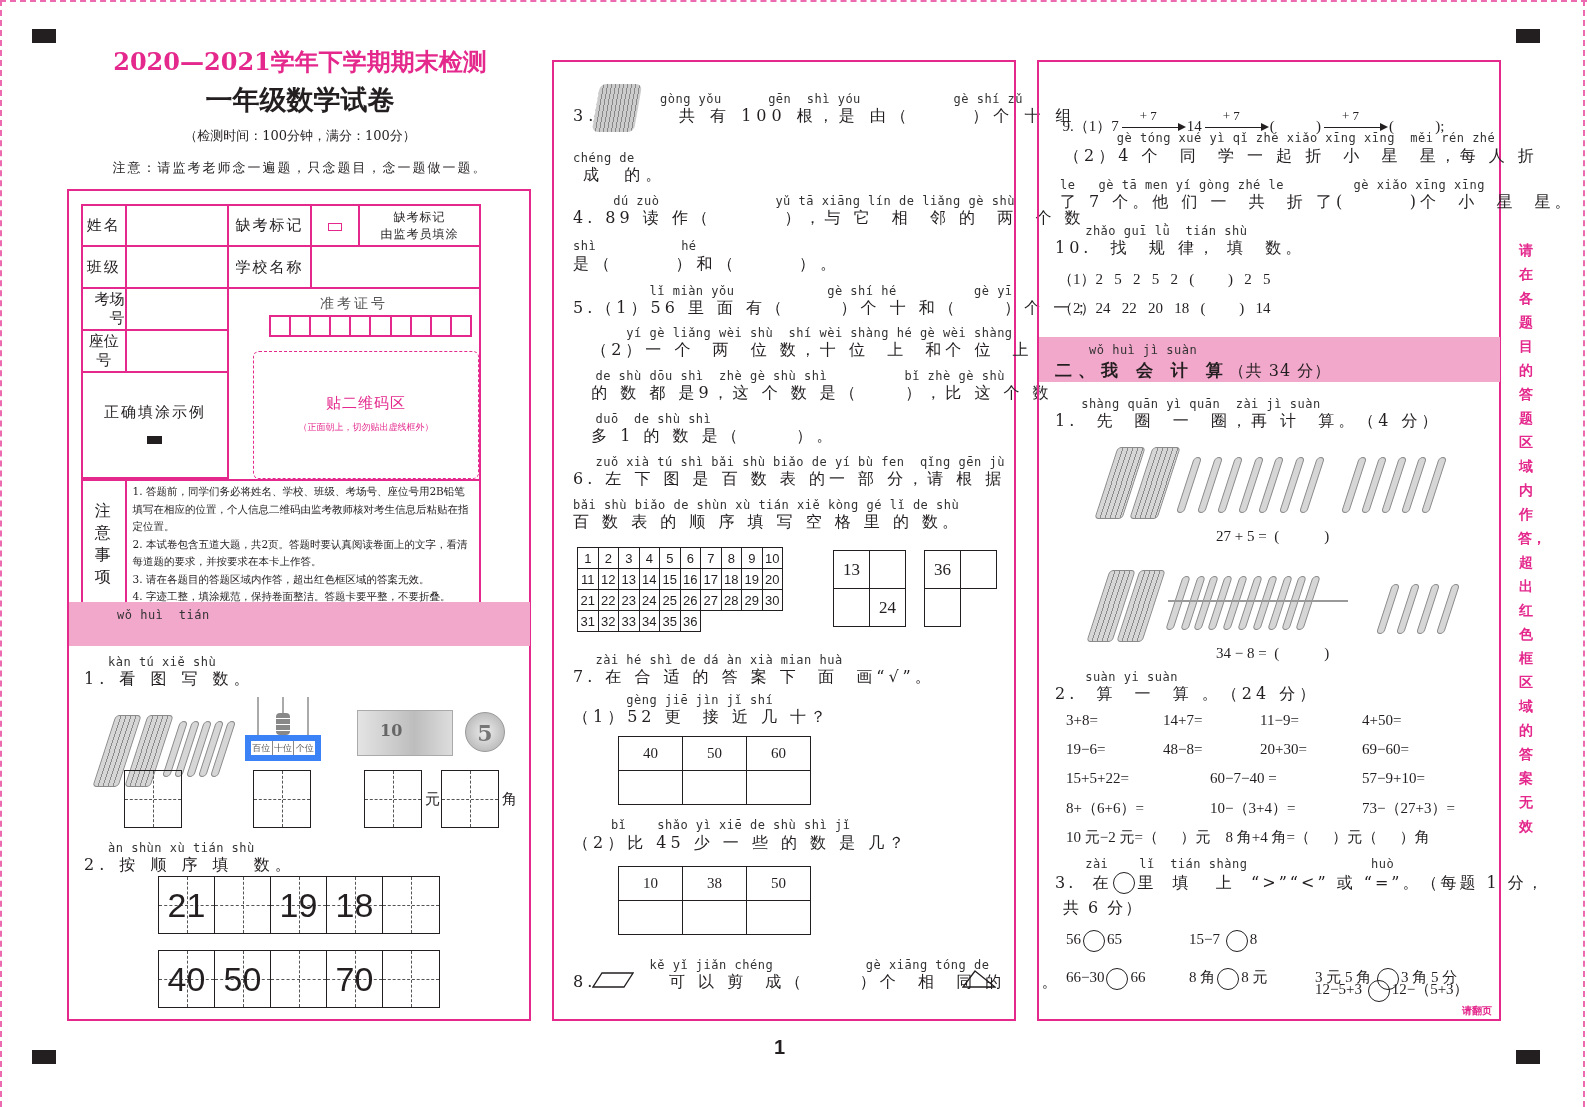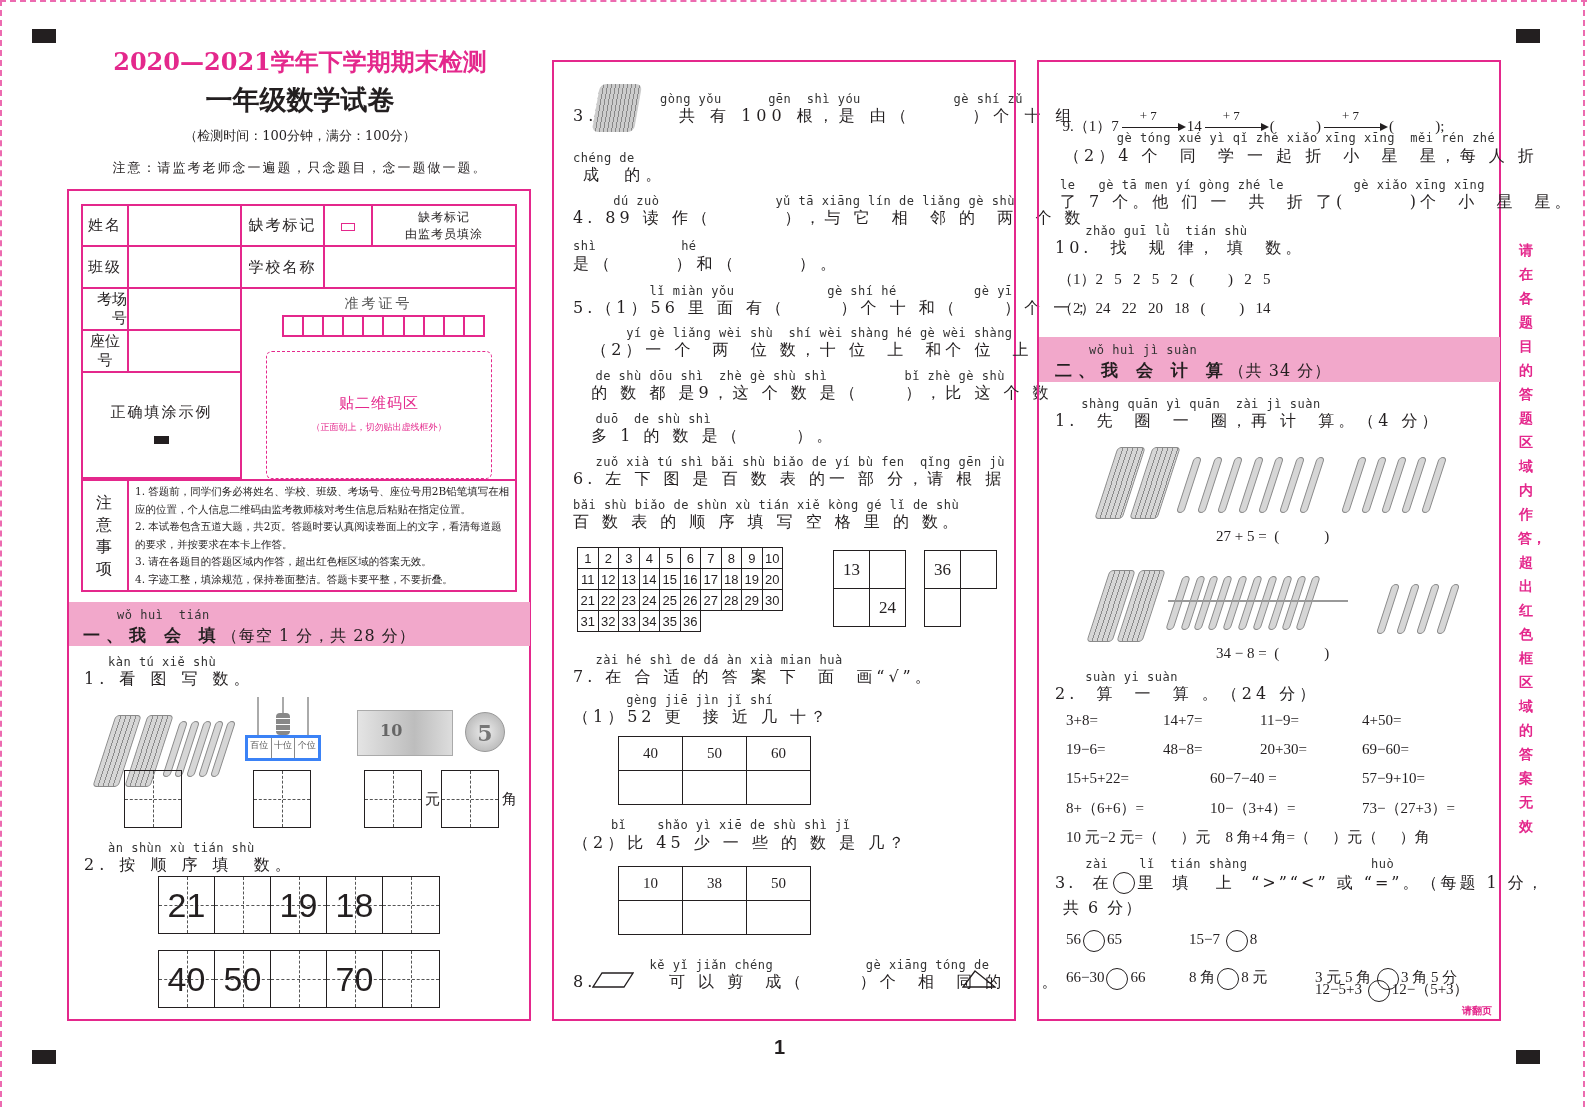--- a/index.html
+++ b/index.html
@@ -53,21 +53,21 @@
 <div class="abs marker" style="left:32px;top:1050px"></div>
 <div class="abs marker" style="left:1516px;top:1050px"></div>
 
 <div class="abs" style="left:60px;top:46px;width:480px;text-align:center;font-size:24px;font-weight:bold;color:#e4288c">2020—2021学年下学期期末检测</div>
 <div class="abs" style="left:60px;top:82px;width:480px;text-align:center;font-size:27px;font-weight:bold">一年级数学试卷</div>
 <div class="abs" style="left:60px;top:127px;width:480px;text-align:center;font-size:13px">（检测时间：100分钟，满分：100分）</div>
 <div class="abs" style="left:60px;top:159px;width:480px;text-align:center;font-size:13px;letter-spacing:2px">注意：请监考老师念一遍题，只念题目，念一题做一题。</div>
 
 <div class="abs panel" style="left:67px;top:189px;width:464px;height:832px"></div>
 
-<table class="info" style="left:81px;top:204px;width:436px">
+<table class="info" style="left:81px;top:204px;width:400px">
   <tbody>
       <tr style="height:41px">
     <td style="width:46px;text-align:center">姓名</td>
     <td style="width:113px"></td>
     <td style="width:83px;text-align:center">缺考标记</td>
     <td style="width:48px;text-align:center"><span style="display:inline-block;width:14px;height:8px;border:1.5px solid #e4288c"></span></td>
     <td style="text-align:center;font-size:12px;line-height:17px;letter-spacing:1px">
           <div>缺考标记</div>
           <div>由监考员填涂</div>
         </td>
@@ -126,41 +126,40 @@
       <div>2.  本试卷包含五道大题，共2页。答题时要认真阅读卷面上的文字，看清每道题的要求，并按要求在本卡上作答。</div>
       <div>3.  请在各题目的答题区域内作答，超出红色框区域的答案无效。</div>
       <div>4.  字迹工整，填涂规范，保持卷面整洁。答题卡要平整，不要折叠。</div>
     </td>
   </tr>
 </tbody>
   </table>
 
 <div class="sec-bar" style="left:69px;top:602px;width:461px;height:44px">
   <div class="pinyin" style="left:48px">wǒ huì  tián</div>
-  <div class="title" style="left:14px"><span>一、我 会  填</span><span class="score">（每空 1 分，共 28 分）</span></div>
 </div>
 
 <div class="abs pinyin" style="left:108px;top:655px">kàn tú xiě shù</div>
 <div class="abs zh" style="left:84px;top:669px">1. 看 图 写 数。</div>
 
 <div class="sticks" style="left:96px;top:715px;width:130px;height:72px">
   <div class="bundle" style="left:8px"></div>
   <div class="bundle" style="left:40px"></div>
   <div class="stick" style="left:75px;top:6px;height:56px"></div>
   <div class="stick" style="left:87px;top:6px;height:56px"></div>
   <div class="stick" style="left:99px;top:6px;height:56px"></div>
   <div class="stick" style="left:111px;top:6px;height:56px"></div>
   <div class="stick" style="left:123px;top:6px;height:56px"></div>
 </div>
 <div class="abs" style="left:245px;top:697px;width:76px;height:64px">
   <div class="abs" style="left:12px;top:0;width:2px;height:40px;background:#aaa"></div>
   <div class="abs" style="left:37px;top:0;width:2px;height:40px;background:#aaa"></div>
   <div class="abs" style="left:62px;top:0;width:2px;height:40px;background:#aaa"></div>
   <div class="abs" style="left:31px;top:16px;width:14px;height:22px;background:repeating-linear-gradient(180deg,#888 0 5px,#fff 5px 6px);border-radius:4px"></div>
-  <div class="abs" style="left:0;top:38px;width:76px;height:26px;border:3px solid #3b82f6;display:flex;font-size:9px;line-height:10px;text-align:center;font-family:'DejaVu Sans',sans-serif;color:#555">
+  <div class="abs" style="left:0;top:38px;width:76px;height:26px;border:6px solid #3b82f6;display:flex;font-size:9px;line-height:10px;text-align:center;font-family:'DejaVu Sans',sans-serif;color:#555">
     <div style="flex:1;border-right:1px solid #888;padding-top:2px">百位</div>
     <div style="flex:1;border-right:1px solid #888;padding-top:2px">十位</div>
     <div style="flex:1;padding-top:2px">个位</div>
   </div>
 </div>
 <div class="abs" style="left:357px;top:710px;width:96px;height:46px;background:linear-gradient(90deg,#e4e4e4,#bdbdbd 60%,#ddd);border:1px solid #aaa">
   <div class="abs" style="left:22px;top:10px;font-size:16px;font-weight:bold;color:#666">10</div>
 </div>
 <div class="abs" style="left:465px;top:712px;width:40px;height:40px;border-radius:50%;background:radial-gradient(#eee,#aaa);border:1px solid #999;text-align:center;line-height:40px;font-size:22px;color:#777;font-weight:bold">5</div>
 

